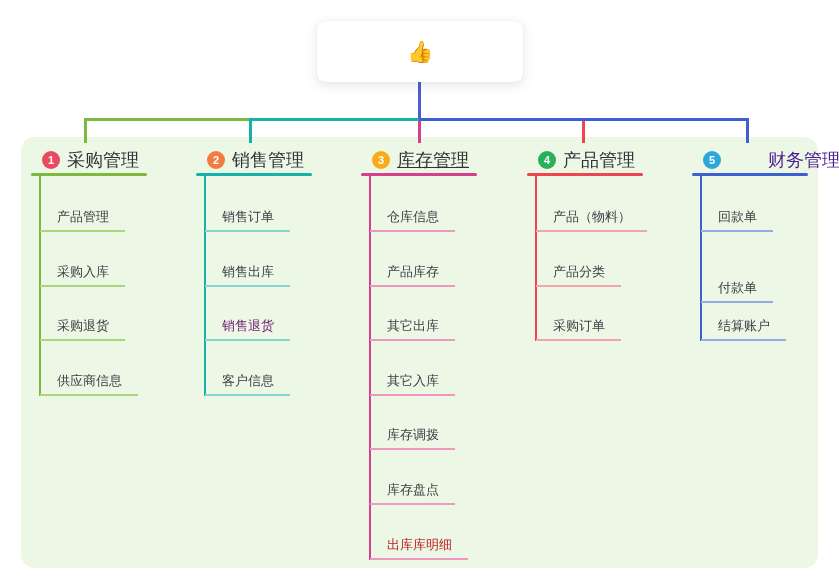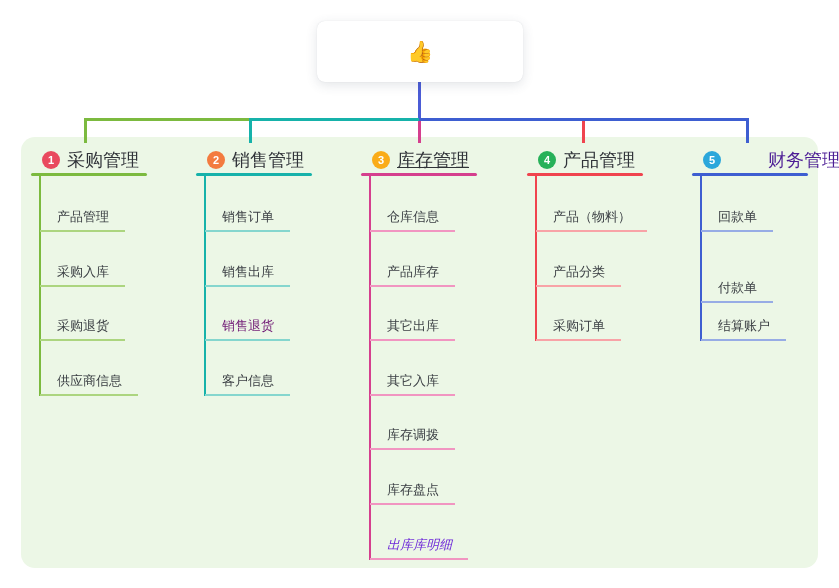--- a/index.html
+++ b/index.html
@@ -59,21 +59,21 @@
       <div class="badge" style="left: 372px; top: 151px; background: rgb(250, 172, 24);">3</div>
       <div class="btitle" style="left: 397px; top: 151px; color: rgb(48, 51, 57); text-decoration: underline;">库存管理</div>
       <div class="bunderline" style="left: 361px; top: 173px; width: 116px; background: rgb(213, 63, 142);"></div>
       <div class="spine" style="left: 369px; top: 176px; height: 383.6px; background: rgb(213, 63, 142);"></div>
       <div class="child" style="left: 370px; top: 208px; color: rgb(60, 64, 69); border-bottom-color: rgb(241, 149, 193);">仓库信息</div>
       <div class="child" style="left: 370px; top: 262.6px; color: rgb(60, 64, 69); border-bottom-color: rgb(241, 149, 193);">产品库存</div>
       <div class="child" style="left: 370px; top: 317.2px; color: rgb(60, 64, 69); border-bottom-color: rgb(241, 149, 193);">其它出库</div>
       <div class="child" style="left: 370px; top: 371.8px; color: rgb(60, 64, 69); border-bottom-color: rgb(241, 149, 193);">其它入库</div>
       <div class="child" style="left: 370px; top: 426.4px; color: rgb(60, 64, 69); border-bottom-color: rgb(241, 149, 193);">库存调拨</div>
       <div class="child" style="left: 370px; top: 481px; color: rgb(60, 64, 69); border-bottom-color: rgb(241, 149, 193);">库存盘点</div>
-      <div class="child" style="left: 370px; top: 535.6px; color: #6d28d9; border-bottom-color: rgb(241, 149, 193); font-style: italic;">出库库明细</div>
+      <div class="child" style="left: 370px; top: 535.6px; color: #b91c1c; border-bottom-color: rgb(241, 149, 193);">出库库明细</div>
       <div class="line" style="left: 581.5px; top: 121px; width: 3px; height: 22px; background: rgb(240, 68, 78);"></div>
       <div class="badge" style="left: 538px; top: 151px; background: rgb(39, 177, 89);">4</div>
       <div class="btitle" style="left: 563px; top: 151px; color: rgb(48, 51, 57);">产品管理</div>
       <div class="bunderline" style="left: 527px; top: 173px; width: 116px; background: rgb(240, 68, 78);"></div>
       <div class="spine" style="left: 535px; top: 176px; height: 165.2px; background: rgb(240, 68, 78);"></div>
       <div class="child" style="left: 536px; top: 208px; color: rgb(60, 64, 69); border-bottom-color: rgb(248, 163, 167);">产品（物料）</div>
       <div class="child" style="left: 536px; top: 262.6px; color: rgb(60, 64, 69); border-bottom-color: rgb(248, 163, 167);">产品分类</div>
       <div class="child" style="left: 536px; top: 317.2px; color: rgb(60, 64, 69); border-bottom-color: rgb(248, 163, 167);">采购订单</div>
       <div class="line" style="left: 745.5px; top: 118px; width: 3px; height: 25px; background: rgb(62, 94, 209);"></div>
       <div class="badge" style="left: 703px; top: 151px; background: rgb(43, 167, 219);">5</div>

